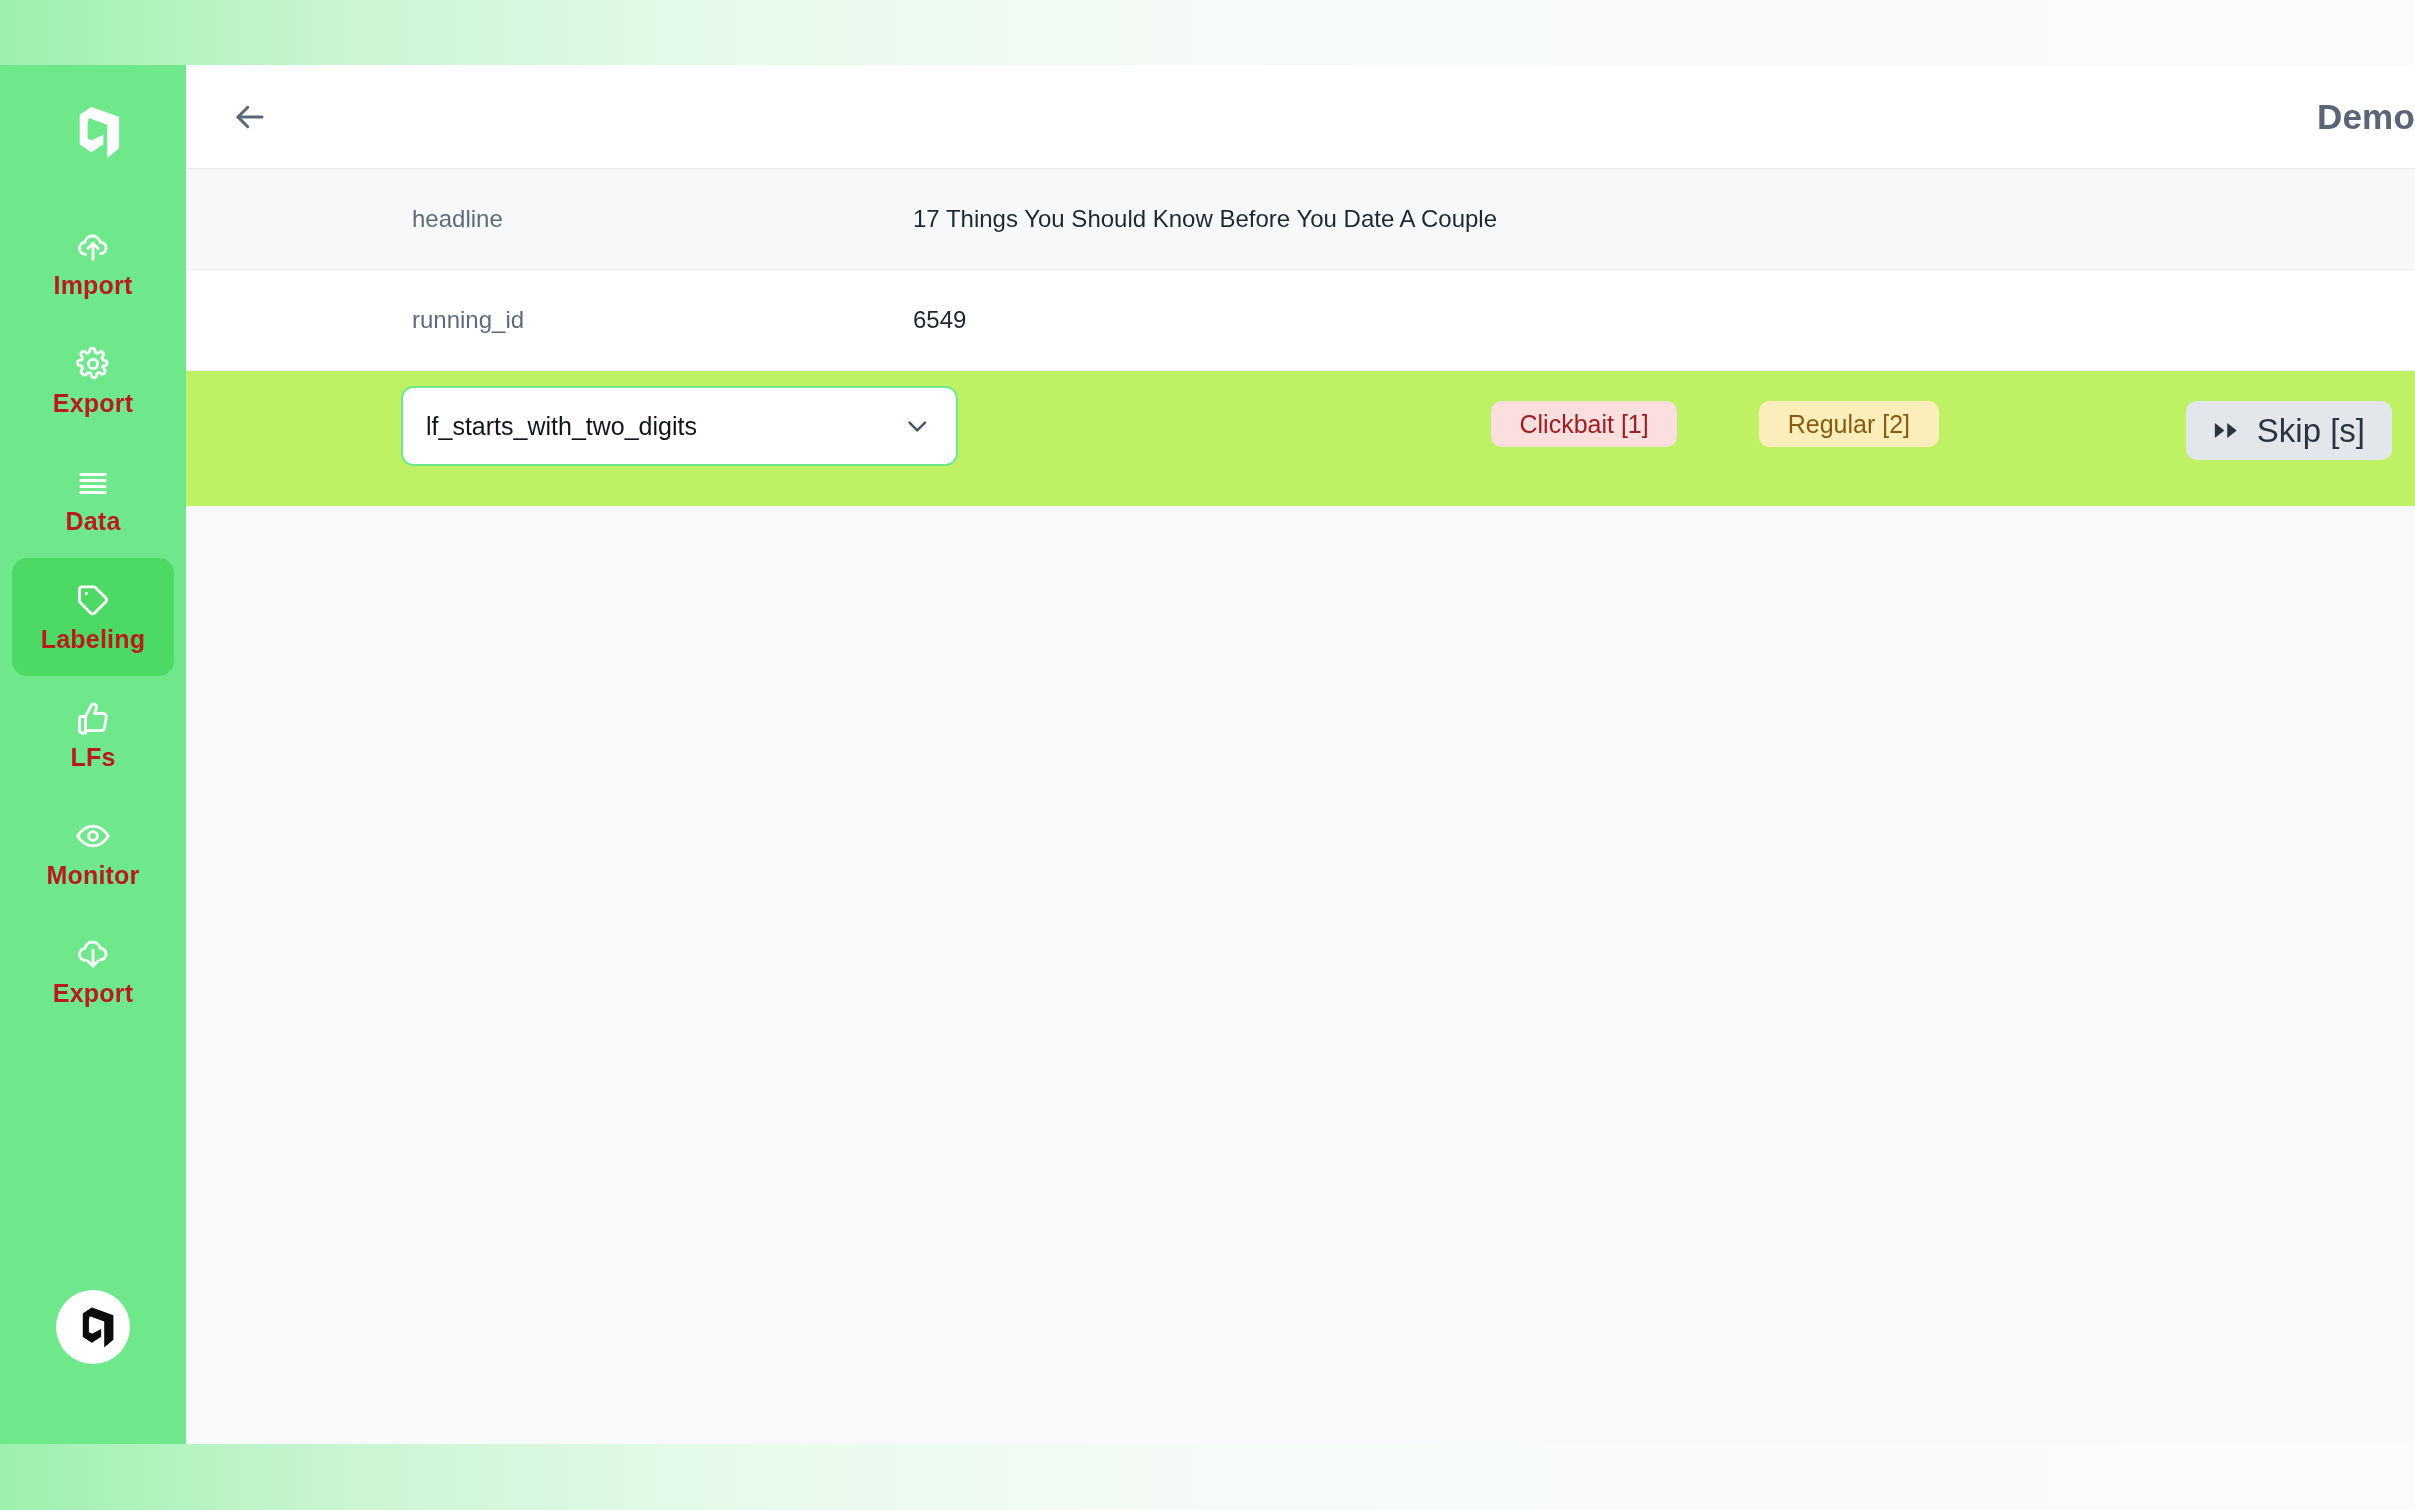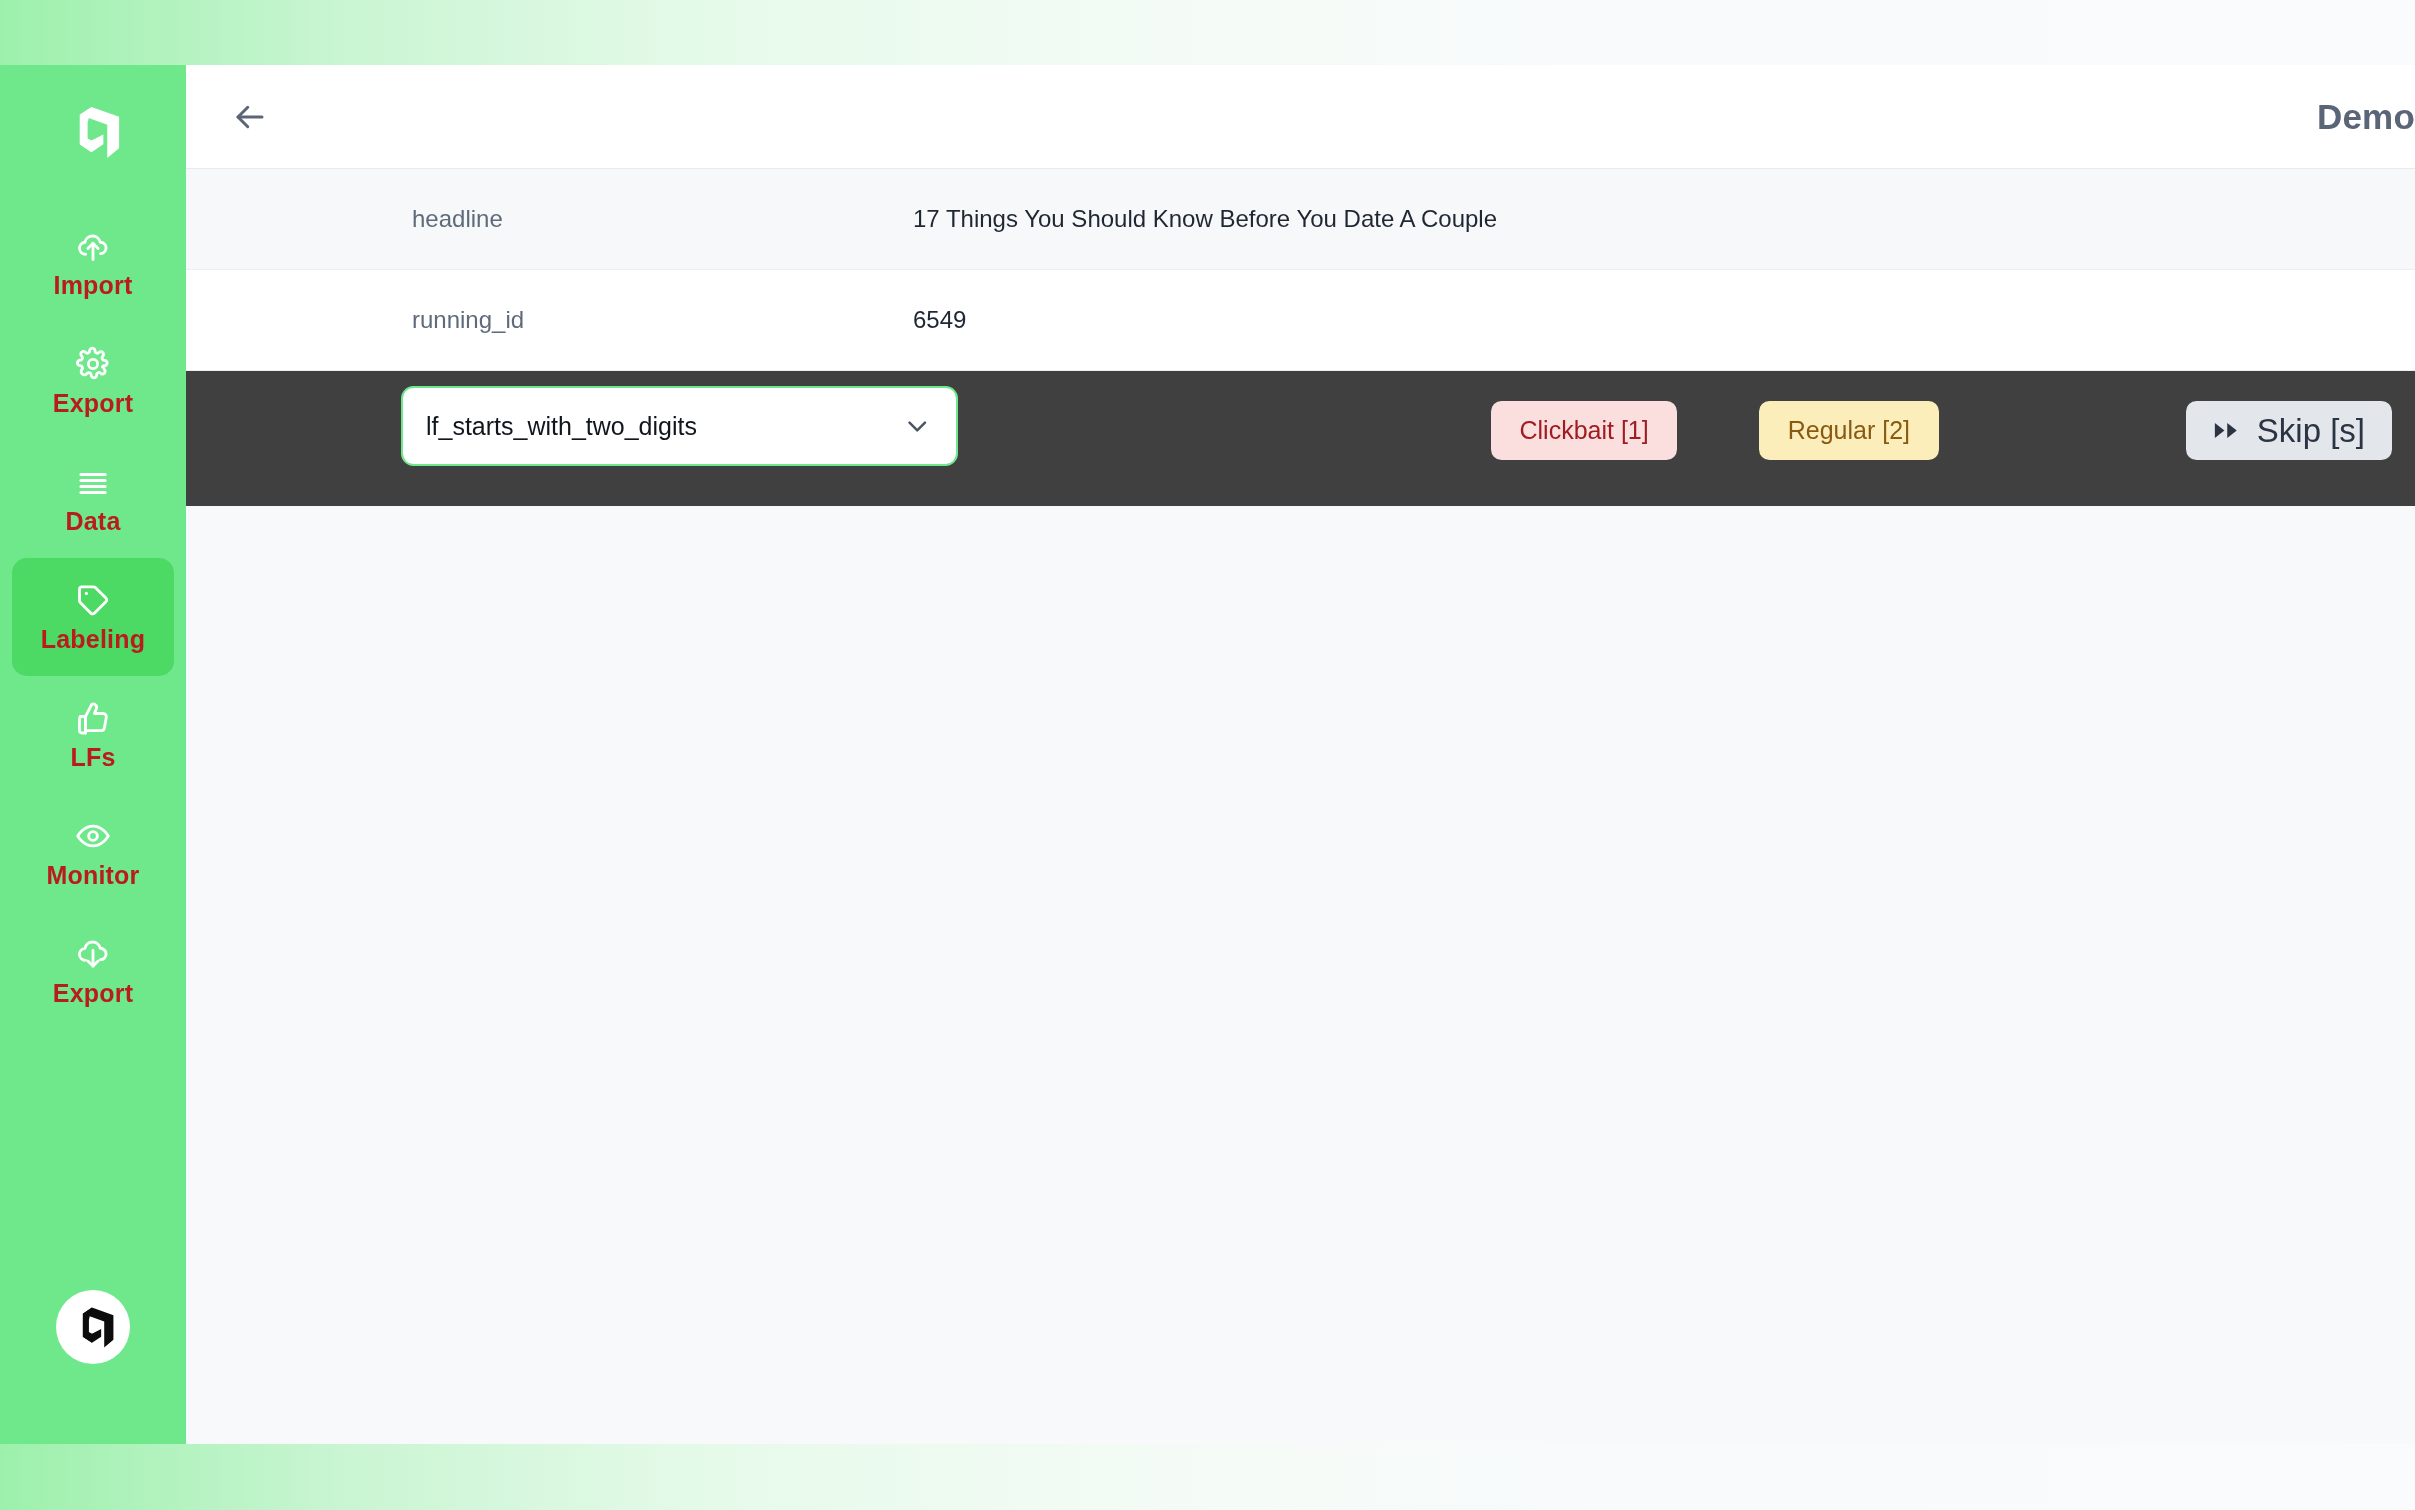--- a/index.html
+++ b/index.html
@@ -146,21 +146,21 @@
   }
   .field-val {
     font-size: 24px;
     color: #1f2733;
     line-height: 1;
   }
 
   
   #action-bar {
     height: 135px;
-    background: #404040;
+    background: #bef264;
     display: flex;
     align-items: center;
     padding: 0 40px 0 32px;
     position: relative;
   }
 
   #lf-select {
     position: absolute;
     left: 215px;
     top: 15px;
@@ -185,21 +185,21 @@
   #lf-select .chev svg { width: 28.5px; height: 28.5px; display: block; }
 
   .label-buttons {
     position: absolute;
     left: 1305px;
     top: 30px;
     display: flex;
     gap: 42px;
   }
   .label-btn {
-    height: 59px;
+    height: 46px;
     border: none;
     border-radius: 10.5px;
     padding: 0 28.5px;
     font-family: "Liberation Sans", sans-serif;
     font-size: 25px;
     font-weight: 400;
     line-height: 1;
     cursor: pointer;
     white-space: nowrap;
   }

